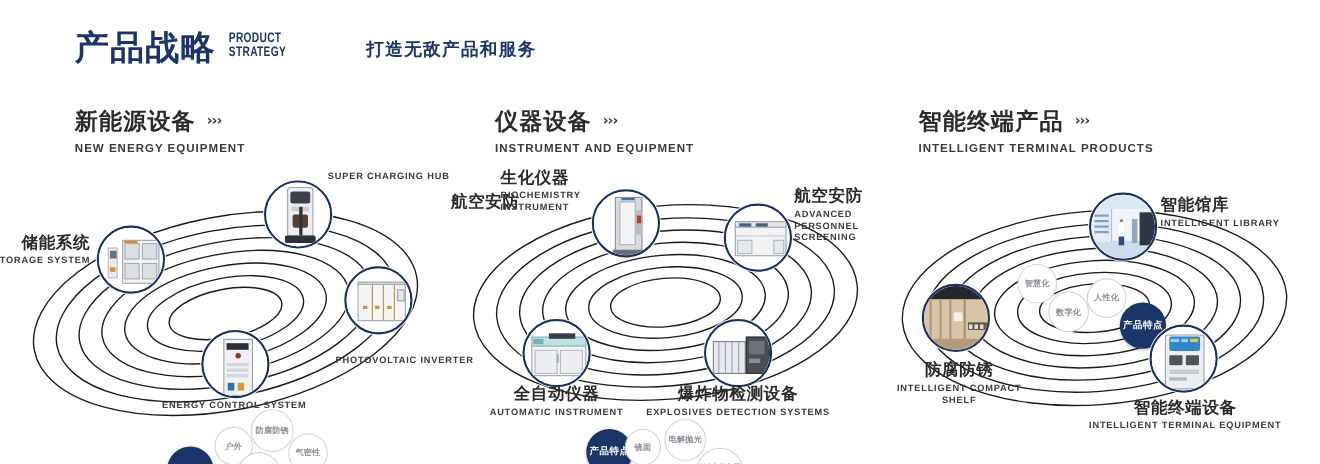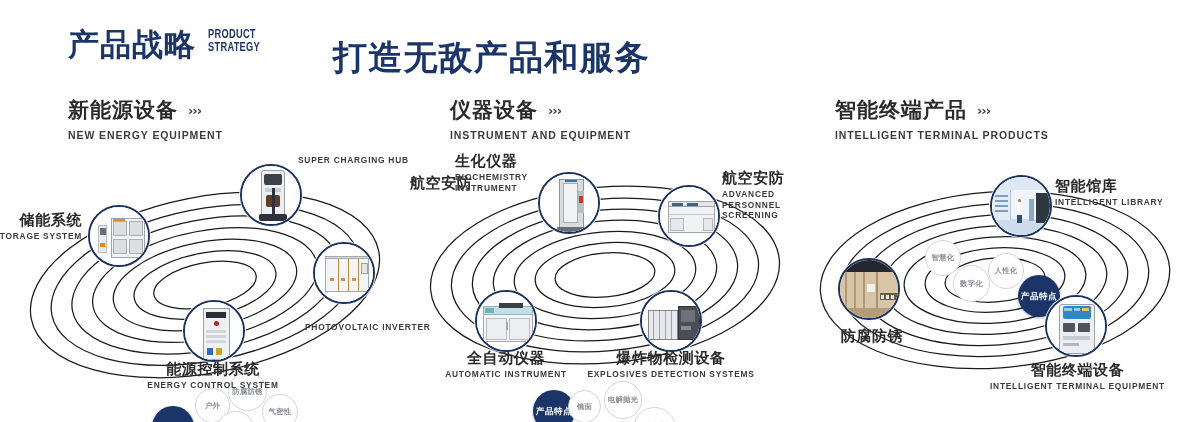--- a/index.html
+++ b/index.html
@@ -24,21 +24,21 @@
   }
   .hdr-en {
     margin-left: 12px; margin-bottom: 2px;
     font-size: 12.5px; font-weight: 700; color: #1b3569;
     line-height: 1.02; letter-spacing: 0.4px;
     transform: scaleX(0.74); transform-origin: left bottom;
     font-family: "Liberation Sans", sans-serif;
   }
   .hdr-slogan {
     position: absolute; left: 333px; top: 35px;
-    font-size: 34px; font-weight: 700; color: #1b3569;
+    font-size: 16px; font-weight: 700; color: #1b3569;
     letter-spacing: 1.2px;
     font-family: "DejaVu Sans", "Liberation Sans", sans-serif;
   }
 
   
   .sec-head { position: absolute; }
   .sec-cn {
     font-size: 21px; font-weight: 700; color: #2b2b2b;
     letter-spacing: 1px; display: flex; align-items: center;
     font-family: "DejaVu Sans", "Liberation Sans", sans-serif;
@@ -229,21 +229,20 @@
         <div class="dv" style="left:21px;top:10px;width:20px;height:6px;background:#2b2e35;"></div>
         <div class="dv" style="left:29px;top:19px;width:5px;height:5px;border-radius:50%;background:#b02a22;"></div>
         <div class="dv" style="left:21px;top:28px;width:20px;height:3px;background:#d3d6da;"></div>
         <div class="dv" style="left:21px;top:33px;width:20px;height:3px;background:#d3d6da;"></div>
         <div class="dv" style="left:21px;top:38px;width:20px;height:3px;background:#d3d6da;"></div>
         <div class="dv" style="left:22px;top:46px;width:6px;height:7px;background:#2f6fb0;"></div>
         <div class="dv" style="left:31px;top:46px;width:6px;height:7px;background:#d0a22c;"></div>
       </div>
     </div>
     <div class="lab ta-c" style="left:88px; top:211px; width:250px;">
-      <div class="cn">能源控制系统</div>
       <div class="en">ENERGY CONTROL SYSTEM</div>
     </div>
   </div>
 
   <div class="cluster" style="left:400px; top:150px; width:400px; height:250px;">
 
     <svg class="rings" width="400" height="250" viewBox="0 0 400 250">
       <g fill="none" stroke="#1a1a1a" stroke-width="1.25" transform="rotate(-5 205 125)">
         <ellipse cx="205" cy="125" rx="50" ry="22"></ellipse>
         <ellipse cx="205" cy="125" rx="70" ry="32"></ellipse>
@@ -420,16 +419,17 @@
         <div class="dv" style="left:36px;top:12px;width:2px;height:36px;background:#a8916f;"></div>
         <div class="dv" style="left:27px;top:24px;width:8px;height:8px;background:#f4f1ea;border:0.6px solid #b9a versatile;"></div>
         <div class="dv" style="left:40px;top:33px;width:18px;height:7px;background:#6c5a43;"></div>
         <div class="dv" style="left:41px;top:34.5px;width:3px;height:4px;background:#dfe6ef;"></div>
         <div class="dv" style="left:46px;top:34.5px;width:3px;height:4px;background:#dfe6ef;"></div>
         <div class="dv" style="left:51px;top:34.5px;width:3px;height:4px;background:#dfe6ef;"></div>
       </div>
     </div>
     <div class="lab ta-c" style="left:-18px; top:178px; width:200px;">
       <div class="cn">防腐防锈</div>
+      <div class="en" style="max-width:120px;white-space:normal;margin:2px auto 0;">INTELLIGENT COMPACT SHELF</div>
     </div>
   </div>
 
 </div>
 
 </body></html>

